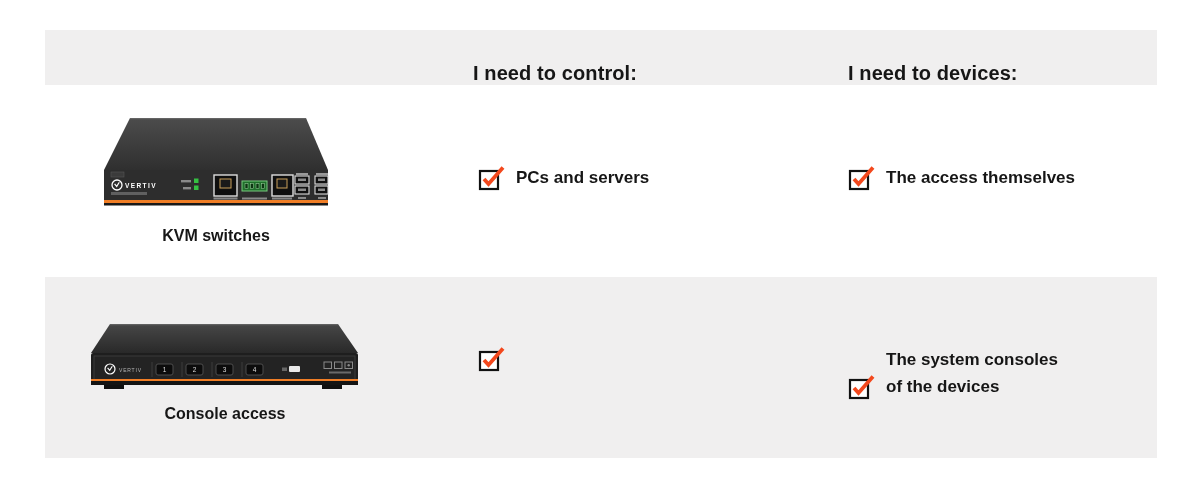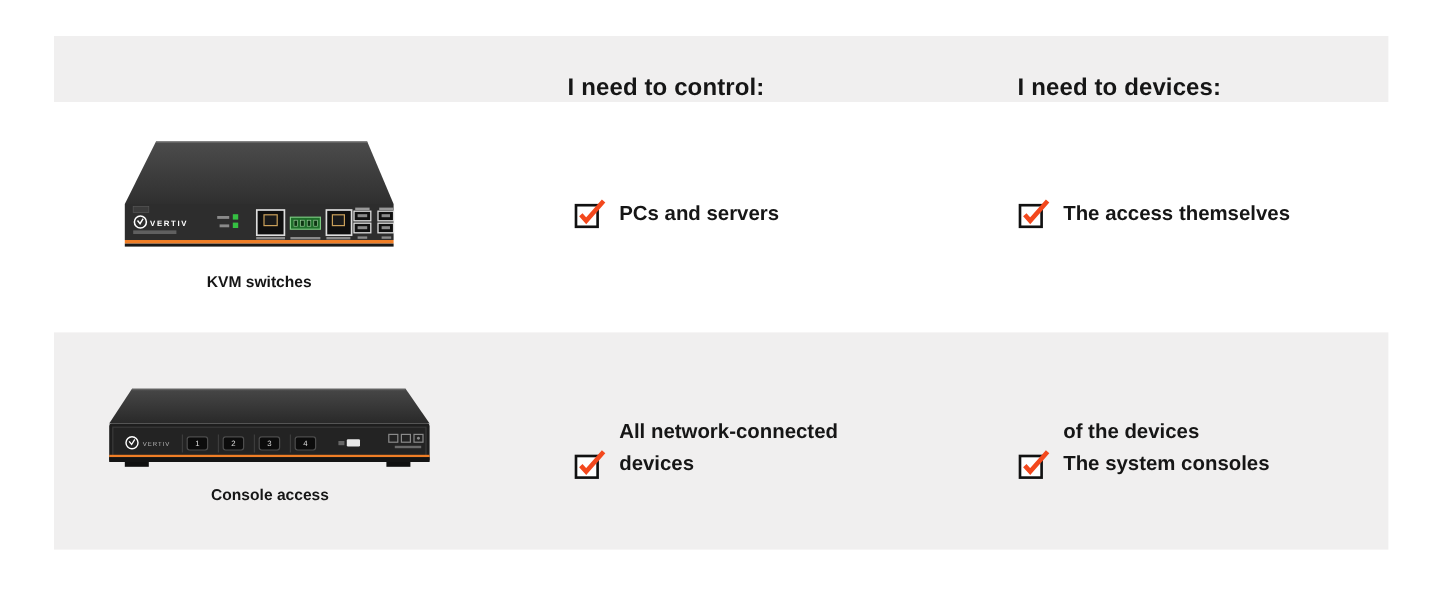--- a/index.html
+++ b/index.html
@@ -11,21 +11,21 @@
     overflow:hidden;
     color:#161616;
   }
   .band{position:absolute;left:45px;width:1112px;background:#f0efef}
   .header-band{top:30px;height:55px}
   .row2-band{top:277px;height:181px}
   .col-header{position:absolute;top:62px;font-size:20px;font-weight:700;letter-spacing:.1px;color:#161616}
   .col-header.control{left:473px}
   .col-header.access{left:848px}
   .device{position:absolute;display:block}
-  .caption{position:absolute;text-align:center;font-size:13px;font-weight:700;color:#161616}
+  .caption{position:absolute;text-align:center;font-size:16px;font-weight:700;color:#161616}
   .caption.kvm{left:96px;width:240px;top:227px}
   .caption.console{left:86px;width:278px;top:405px}
   .cell{position:absolute;display:flex;gap:11px;align-items:flex-end}
   .cell.r1{top:163px}
   .cell.r2{top:345px}
   .cell.c-control{left:478px}
   .cell.c-access{left:848px}
   .checkbox{width:27px;height:27px;flex:0 0 auto;overflow:visible}
   .cell-label{font-size:17px;font-weight:600;line-height:27px;padding-top:1px;color:#161616}
   svg text{font-family:"Liberation Sans",sans-serif}
@@ -178,28 +178,24 @@
   <div class="cell-label">
     <div>The access themselves</div>
   </div>
 </div>
 
 <div class="cell r2 c-control">
   <svg class="checkbox" viewBox="0 0 27 27">
     <rect x="2" y="7" width="18" height="18" fill="#ffffff" stroke="#111111" stroke-width="2.2"></rect>
     <polyline points="6,15 10.5,20 25,3.5" fill="none" stroke="#f3481d" stroke-width="3.8"></polyline>
   </svg>
+</div>
+
+<div class="cell r2 c-access">
+  <svg class="checkbox" viewBox="0 0 27 27">
+    <rect x="2" y="7" width="18" height="18" fill="#ffffff" stroke="#111111" stroke-width="2.2"></rect>
+    <polyline points="6,15 10.5,20 25,3.5" fill="none" stroke="#f3481d" stroke-width="3.8"></polyline>
+  </svg>
   <div class="cell-label">
-    <div>All network-connected</div>
-    <div>devices</div>
+    <div>The system consoles</div>
+    <div>of the devices</div>
   </div>
 </div>
 
-<div class="cell r2 c-access">
-  <svg class="checkbox" viewBox="0 0 27 27">
-    <rect x="2" y="7" width="18" height="18" fill="#ffffff" stroke="#111111" stroke-width="2.2"></rect>
-    <polyline points="6,15 10.5,20 25,3.5" fill="none" stroke="#f3481d" stroke-width="3.8"></polyline>
-  </svg>
-  <div class="cell-label">
-    <div>of the devices</div>
-    <div>The system consoles</div>
-  </div>
-</div>
-
 </body></html>

